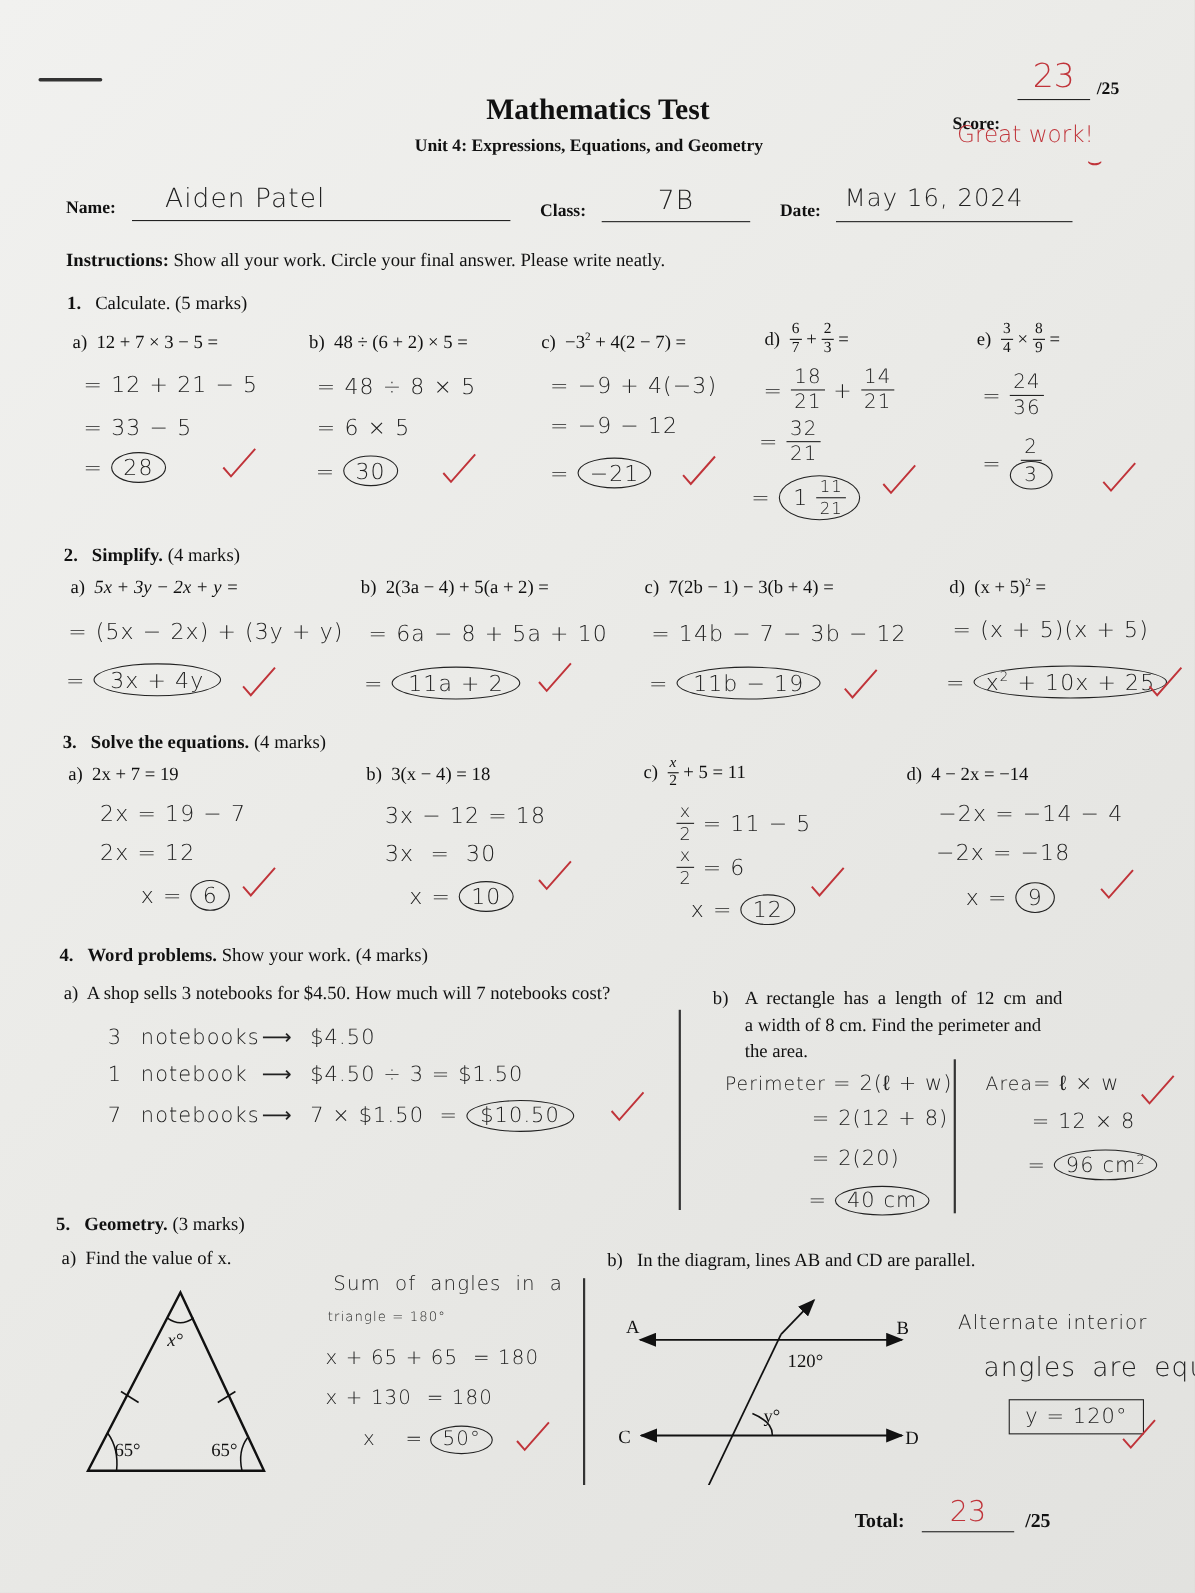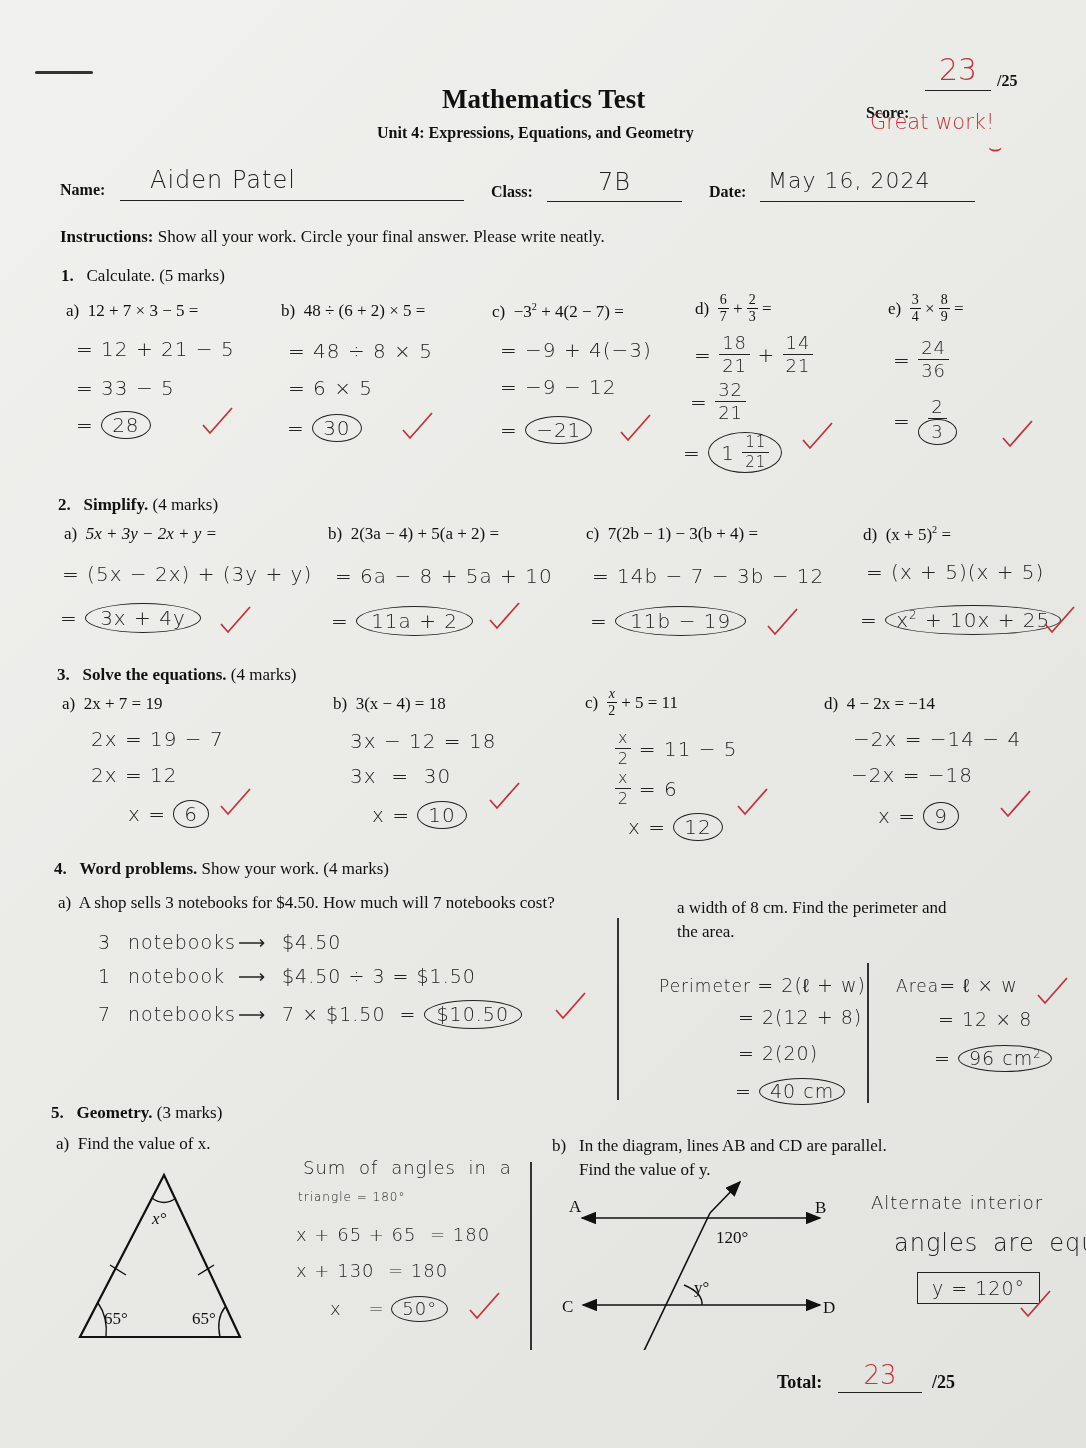--- a/index.html
+++ b/index.html
@@ -315,20 +315,21 @@
     <span style="display:inline-block;width:30px;">7</span><span style="display:inline-block;width:110px;">notebooks</span><span style="display:inline-block;width:44px;">⟶</span><span style="white-space:pre;">7 × $1.50  =</span>
     <span class="circled" style="padding:3px 12px;">$10.50</span>
   </div>
   <svg class="check" style="left:553px;top:990px;" viewBox="0 0 34 32">
       <path d="M3 20 L10 28 L32 3" fill="none" stroke="#c0343a" stroke-width="1.8"></path>
     </svg>
 
   <div class="vline" style="left:617px;top:918px;height:182px;"></div>
 
   <div class="abs print" style="left:648px;top:896px;line-height:24px;">
+    <div><span style="display:inline-block;width:29px;">b)</span><span style="word-spacing:4px;">A rectangle has a length of 12 cm and</span></div>
     <div style="padding-left:29px;">a width of 8 cm. Find the perimeter and</div>
     <div style="padding-left:29px;">the area.</div>
   </div>
 
   <div class="abs hand" style="left:659px;top:974px;font-size:17px;"><span>Perimeter</span> <span style="font-size:19px;">= 2(ℓ + w)</span></div>
   <div class="abs hand" style="left:738px;top:1006px;font-size:19px;">= 2(12 + 8)</div>
   <div class="abs hand" style="left:738px;top:1042px;font-size:19px;">= 2(20)</div>
   <div class="abs hand" style="left:735px;top:1078px;font-size:19px;">= <span class="circled">40 cm</span></div>
 
   <div class="vline" style="left:867px;top:963px;height:140px;"></div>
@@ -368,21 +369,20 @@
   <div class="abs hand" style="left:296px;top:1260px;font-size:18px;white-space:pre;">x + 130  = 180</div>
   <div class="abs hand" style="left:330px;top:1296px;font-size:18px;"><span style="white-space:pre;">x    =</span> <span class="circled">50°</span></div>
   <svg class="check" style="left:467px;top:1290px;" viewBox="0 0 34 32">
       <path d="M3 20 L10 28 L32 3" fill="none" stroke="#c0343a" stroke-width="1.8"></path>
     </svg>
 
   <div class="vline" style="left:530px;top:1162px;height:188px;"></div>
 
   <div class="abs print" style="left:552px;top:1134px;line-height:24px;">
     <div><span style="display:inline-block;width:27px;">b)</span><span>In the diagram, lines AB and CD are parallel.</span></div>
-    <div style="padding-left:27px;">Find the value of y.</div>
   </div>
 
   <svg class="abs" style="left:560px;top:1175px;" width="280" height="175" viewBox="0 0 280 175">
     <defs>
       <marker id="arr" markerWidth="10" markerHeight="8" refX="9" refY="4" orient="auto">
           <path d="M0 0 L10 4 L0 8 Z" fill="#111"></path>
         </marker>
     </defs>
     <line x1="90" y1="43" x2="22" y2="43" stroke="#111" stroke-width="1.6" marker-end="url(#arr)"></line>
     <line x1="90" y1="43" x2="260" y2="43" stroke="#111" stroke-width="1.6" marker-end="url(#arr)"></line>

